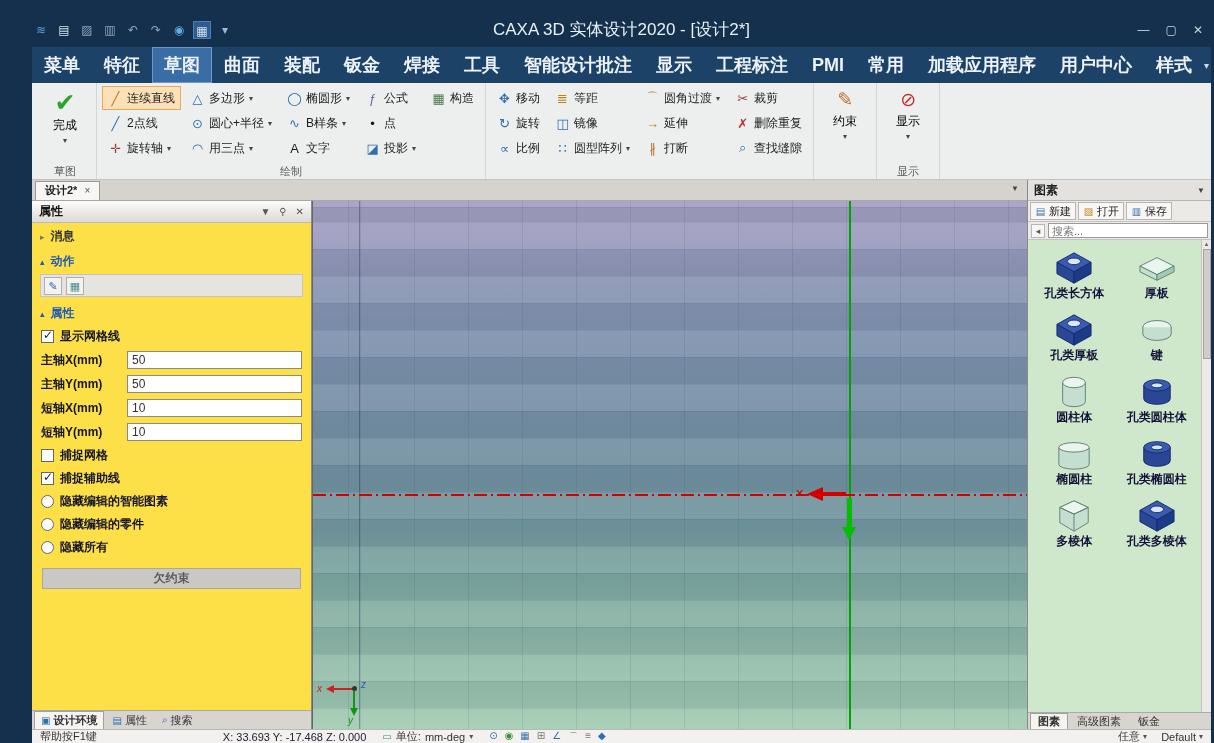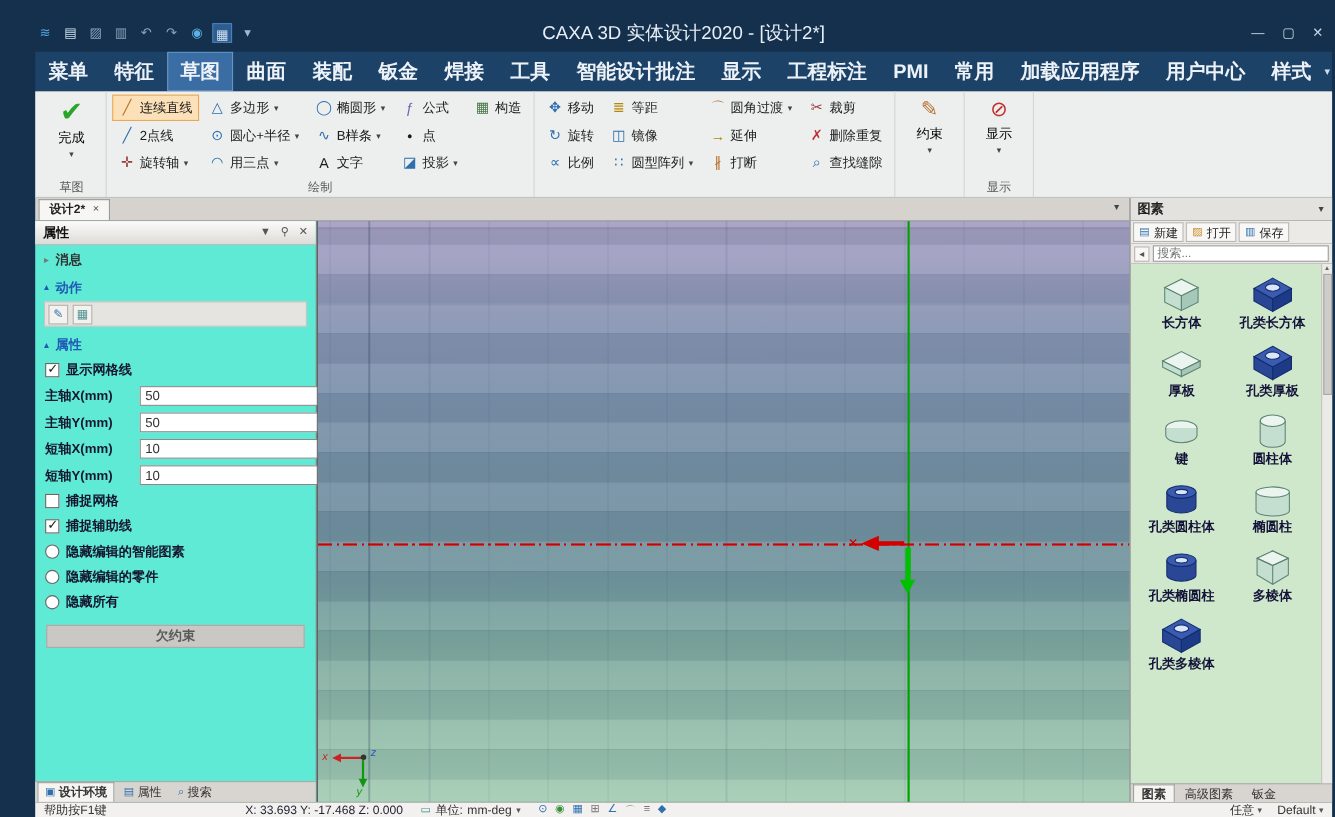--- a/index.html
+++ b/index.html
@@ -35,21 +35,21 @@
 [data-name="ribbon-button-finish"] .bicon{font-size:25px;font-weight:bold;line-height:26px}
 
 .below{flex:1;display:flex;min-height:0}
 .colA{flex:1;display:flex;flex-direction:column;min-width:0}
 .docrow{height:21px;background:#d6d3ce;display:flex;align-items:center;padding-left:3px;border-bottom:1px solid #a8a8a8}
 .doctab{height:19px;background:#f7f6f4;border:1px solid #9a9a98;border-bottom:none;display:flex;align-items:center;gap:7px;padding:0 9px;font-size:11px;font-weight:bold;color:#222}
 .doctab-close{color:#555;font-size:10px;font-weight:normal}
 .docrow-caret{margin-left:auto;padding:0 8px 4px 0;font-size:8px;color:#444}
 .workrow{flex:1;display:flex;min-height:0}
 
-.left-panel{width:256px;background:#5eead4;border-right:1px solid #8a8a88;display:flex;flex-direction:column;color:#111;flex:none}
+.left-panel{width:280px;background:#fde047;border-right:1px solid #8a8a88;display:flex;flex-direction:column;color:#111;flex:none}
 .lp-header{height:22px;background:linear-gradient(#fbfbfa,#dddbd7);border-bottom:1px solid #bbb;display:flex;align-items:center;padding:0 7px;font-weight:bold;flex:none}
 .lp-hicons{margin-left:auto;display:flex;gap:9px;color:#555;font-size:10px}
 .lp-section{font-weight:bold;color:#333;padding:5px 8px 3px;display:flex;gap:6px;align-items:center}
 .lp-section.blue .sec-label{color:#1f5bb5}
 .tri{font-size:9px;color:#777}
 .lp-section.blue .tri{color:#1f5bb5}
 .actionbar{margin:1px 8px 3px;background:#e6e4e0;border:1px solid #c6c4c0;height:23px;display:flex;align-items:center;gap:4px;padding:0 3px}
 .act-btn{width:18px;height:18px;border:1px solid #b0aeaa;background:#f4f2ef;text-align:center;line-height:16px;font-size:11px}
 .lp-row{display:flex;align-items:center;padding:3px 9px;gap:6px}
 .cb{width:13px;height:13px;border:1px solid #666;background:#fff;position:relative;flex:none}
@@ -486,28 +486,20 @@
           <div class="rp-tbtn" data-name="save-library-button">
             <span class="ricon" data-name="save-library-button-icon" style="color: rgb(47, 111, 174);">▥</span>
             <span data-name="toolbar-button-label">保存</span>
           </div>
         </div>
       <div class="rp-search" data-name="library-search-row">
         <span class="rp-back" data-name="search-back-icon">◂</span>
         <input data-name="library-search-input" placeholder="搜索..." style="">
       </div>
       <div class="rp-items" id="rp-items" data-name="library-item-grid">
-          <div class="rp-item" data-name="library-item-长方体">
-            <svg viewBox="0 0 44 38" xmlns="http://www.w3.org/2000/svg" data-name="box-icon">
-              <polygon points="6,12 22,4 38,12 22,20" fill="#e9f5ee" stroke="#5d8372"></polygon>
-              <polygon points="6,12 22,20 22,34 6,26" fill="#c4decf" stroke="#5d8372"></polygon>
-              <polygon points="38,12 22,20 22,34 38,26" fill="#a6c8b8" stroke="#5d8372"></polygon>
-            </svg>
-            <div class="rp-item-label" data-name="library-item-label">长方体</div>
-          </div>
           <div class="rp-item" data-name="library-item-孔类长方体">
             <svg viewBox="0 0 44 38" xmlns="http://www.w3.org/2000/svg" data-name="hole-box-icon">
               <polygon points="22,3 40,13 22,23 4,13" fill="#3b5bb0" stroke="#132c6e"></polygon>
               <polygon points="4,13 22,23 22,35 4,25" fill="#2a4796" stroke="#132c6e"></polygon>
               <polygon points="40,13 22,23 22,35 40,25" fill="#1d3a86" stroke="#132c6e"></polygon>
               <ellipse cx="22" cy="12" rx="7" ry="3.5" fill="#d8e6f8" stroke="#132c6e"></ellipse>
             </svg>
             <div class="rp-item-label" data-name="library-item-label">孔类长方体</div>
           </div>
           <div class="rp-item" data-name="library-item-厚板">

